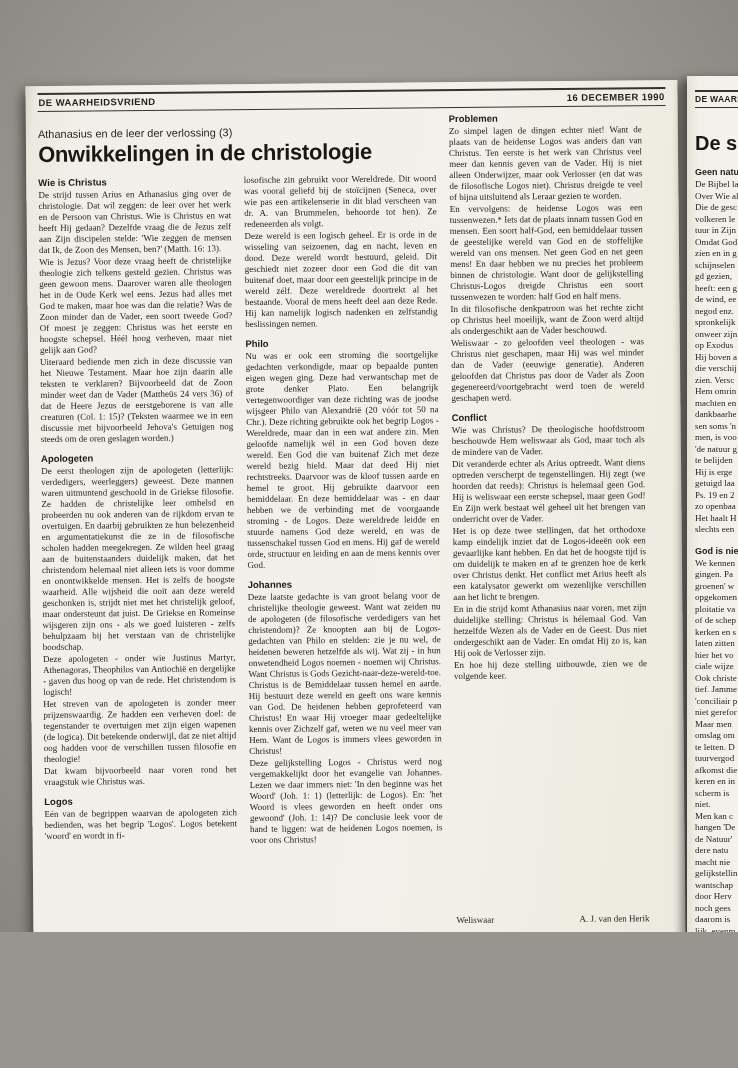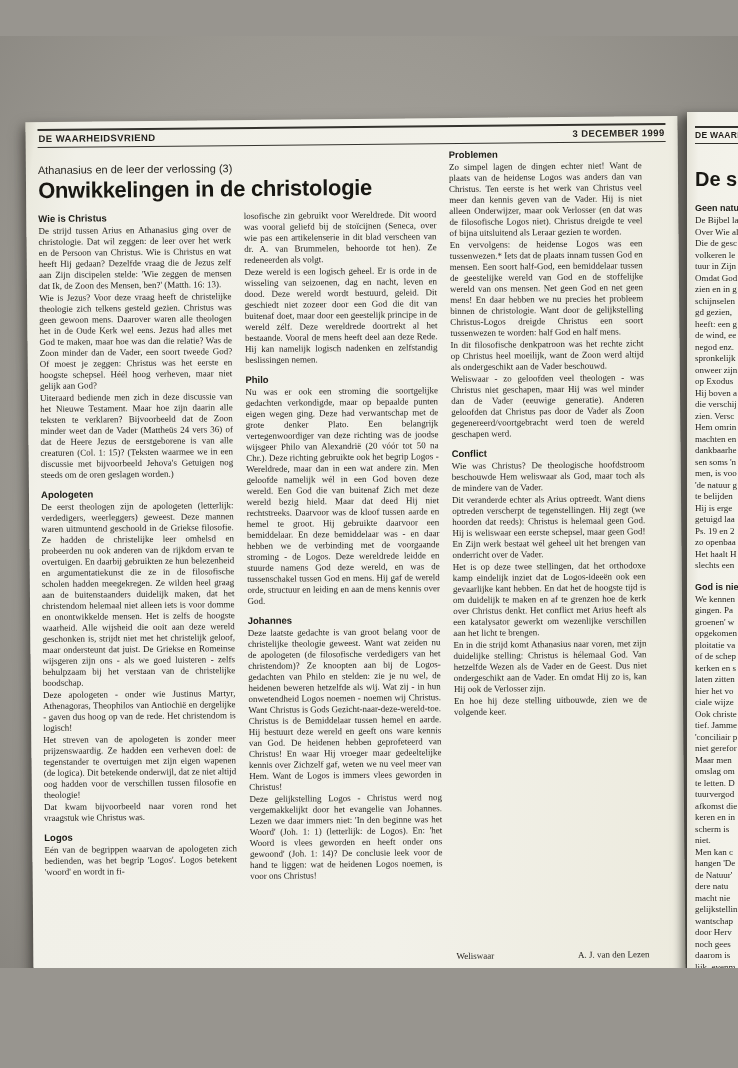--- a/index.html
+++ b/index.html
@@ -1,19 +1,19 @@
 <!DOCTYPE html>
 <html><head>
 <meta charset="utf-8">
 <style>
   * { margin:0; padding:0; box-sizing:border-box; }
   html,body { width:738px; height:1068px; overflow:hidden; }
   body { font-family:"Liberation Serif", serif; background:#98958f; }
   .canvas { position:relative; width:738px; height:932px; overflow:hidden;
-    background:radial-gradient(ellipse at 48% 45%, #afaca5 0%, #9b9891 60%, #87847e 100%);margin-top:36px; }
+    background:radial-gradient(ellipse at 48% 45%, #afaca5 0%, #9b9891 60%, #87847e 100%); }
 
   .page-main { position:absolute; left:30px; top:83px; width:652px; height:960px;
     background:linear-gradient(97deg,#d8d6c9 0%, #ebeadf 1.5%, #f1f0e8 7%, #f2f1e9 60%, #eceadd 100%);
     transform:rotate(-0.55deg);
     box-shadow:0 8px 16px rgba(20,18,14,.5), -3px 4px 8px rgba(20,18,14,.3); }
 
   .masthead { margin:7px 12px 0 12px; border-top:2px solid #34332e; border-bottom:1px solid #34332e;
     display:flex; justify-content:space-between; align-items:center; padding:2px 1px 3px 1px;
     font-family:"Liberation Sans", sans-serif; font-weight:bold; font-size:9.5px; letter-spacing:.4px; color:#211f1b; }
 
@@ -53,21 +53,21 @@
 </style>
 </head>
 <body>
 
 <div class="canvas">
 
   <div class="page-main">
 
     <div class="masthead">
       <span>DE WAARHEIDSVRIEND</span>
-      <span>3 DECEMBER 1999</span>
+      <span>16 DECEMBER 1990</span>
     </div>
 
     <div class="content">
 
       <div class="left-zone">
         <div class="kicker">Athanasius en de leer der verlossing (3)</div>
         <h1 class="headline">Onwikkelingen in de christologie</h1>
 
         <div class="cols2">
 
@@ -106,21 +106,21 @@
         <p class="p">Weliswaar - zo geloofden veel theologen - was Christus niet geschapen, maar Hij was wel minder dan de Vader (eeuwige generatie). Anderen geloofden dat Christus pas door de Vader als Zoon gegenereerd/voortgebracht werd toen de wereld geschapen werd.</p>
         <h2 class="h">Conflict</h2>
         <p class="p">Wie was Christus? De theologische hoofdstroom beschouwde Hem weliswaar als God, maar toch als de mindere van de Vader.</p>
         <p class="p">Dit veranderde echter als Arius optreedt. Want diens optreden verscherpt de tegenstellingen. Hij zegt (we hoorden dat reeds): Christus is helemaal geen God. Hij is weliswaar een eerste schepsel, maar geen God! En Zijn werk bestaat wél geheel uit het brengen van onderricht over de Vader.</p>
         <p class="p">Het is op deze twee stellingen, dat het orthodoxe kamp eindelijk inziet dat de Logos-ideeën ook een gevaarlijke kant hebben. En dat het de hoogste tijd is om duidelijk te maken en af te grenzen hoe de kerk over Christus denkt. Het conflict met Arius heeft als een katalysator gewerkt om wezenlijke verschillen aan het licht te brengen.</p>
         <p class="p">En in die strijd komt Athanasius naar voren, met zijn duidelijke stelling: Christus is hélemaal God. Van hetzelfde Wezen als de Vader en de Geest. Dus niet ondergeschikt aan de Vader. En omdat Hij zo is, kan Hij ook de Verlosser zijn.</p>
         <p class="p">En hoe hij deze stelling uitbouwde, zien we de volgende keer.</p>
 
         <div class="sig">
           <span>Weliswaar</span>
-          <span>A. J. van den Lezen</span>
+          <span>A. J. van den Herik</span>
         </div>
 
         <div>
           <div class="fnrule"></div>
           <p class="footnote">* Philo zag de Logos niet zozeer als persoon, maar als samenvatting van allerlei krachten en ideeën, onstoffelijke machten. Hij is de samenvatting van bepaalde goddelijke eigenschappen. Toegepast op Christus moest dit wel tot de onjuiste conclusie leiden dat Christus weliswaar goddelijk is, maar géén God.</p>
         </div>
       </div>
 
     </div>
 

